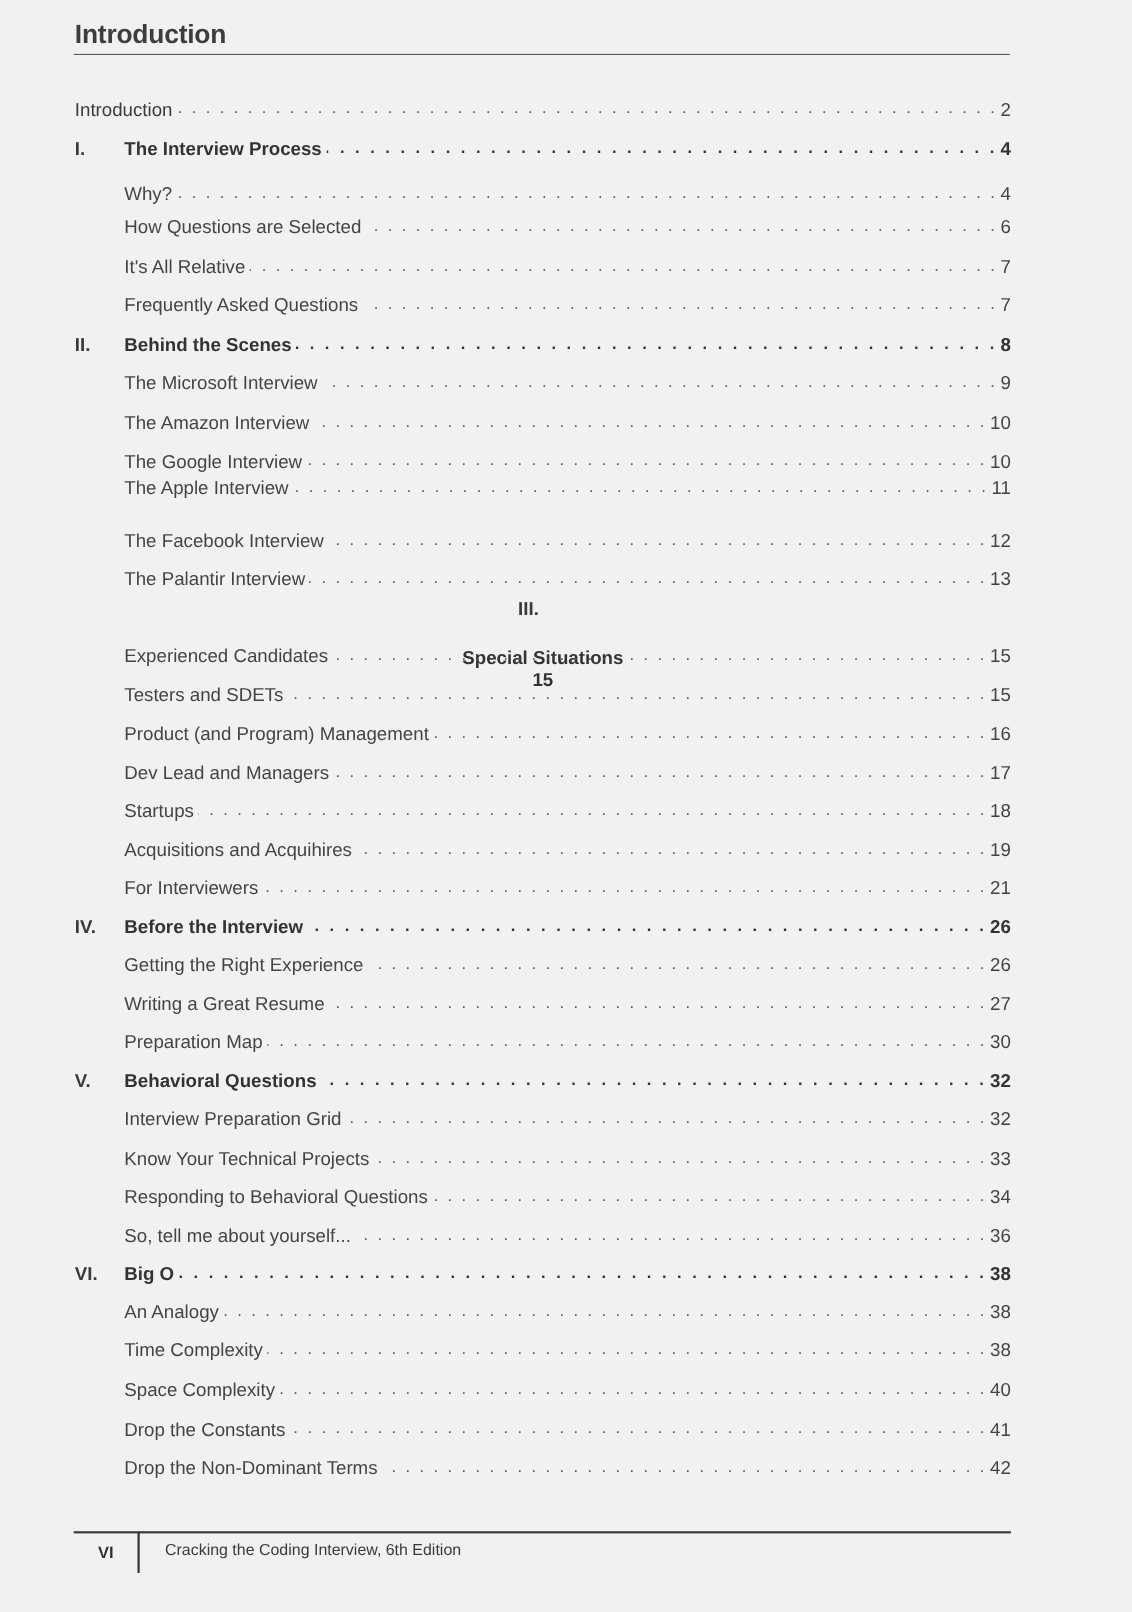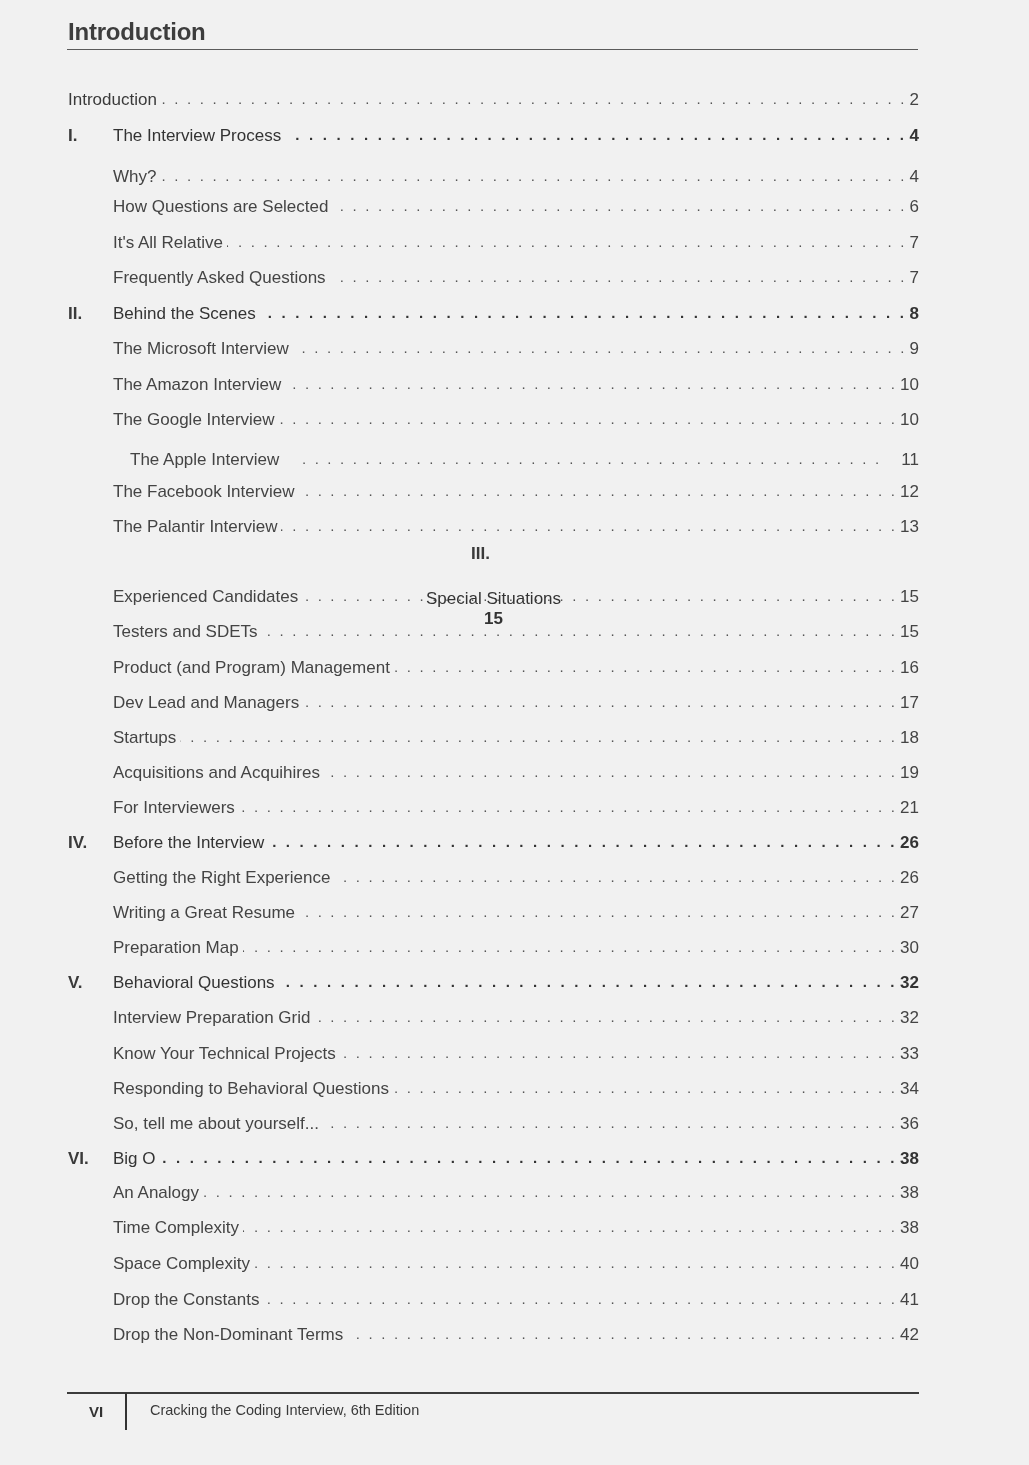--- a/index.html
+++ b/index.html
@@ -52,21 +52,21 @@
       width: 45px;
       flex: 0 0 45px;
       font-weight: bold;
       color: #3a3a3a;
     }
     .toc-row.intro .num { width: 0; flex: 0 0 0; }
     .toc-row .label {
       flex: 0 0 auto;
       color: #3a3a3a;
     }
-    .toc-row.chapter .label { font-weight: normal; color: #333; }
+    .toc-row.chapter .label { font-weight: bold; color: #333; }
     .toc-row.section .label { font-weight: normal; color: #444; padding-left: 0; }
     .toc-row .leader {
       flex: 1 1 auto;
       overflow: hidden;
       margin: 0 3px 0 4px;
       height: 20px;
       position: relative;
     }
     .toc-row .leader::before {
       content: ". . . . . . . . . . . . . . . . . . . . . . . . . . . . . . . . . . . . . . . . . . . . . . . . . . . . . . . . . . . . . . . . . . . . . . . . . . . . . . . . . . . . . . . . . . . . . . . . . . . . . . . . . . . . . . . . . . . . . . . . .";
@@ -179,21 +179,21 @@
       <span class="label">The Amazon Interview</span>
       <span class="leader"></span>
       <span class="page">10</span>
     </div>
     <div class="toc-row section" style="top: 320px;">
       <span class="num"></span>
       <span class="label">The Google Interview</span>
       <span class="leader"></span>
       <span class="page">10</span>
     </div>
-    <div class="toc-row section" style="top: 360px; gap: 17px;">
+    <div class="toc-row section" style="top: 344px;">
       <span class="num"></span>
       <span class="label">The Apple Interview</span>
       <span class="leader"></span>
       <span class="page">11</span>
     </div>
     <div class="toc-row section" style="top: 392px;">
       <span class="num"></span>
       <span class="label">The Facebook Interview</span>
       <span class="leader"></span>
       <span class="page">12</span>

